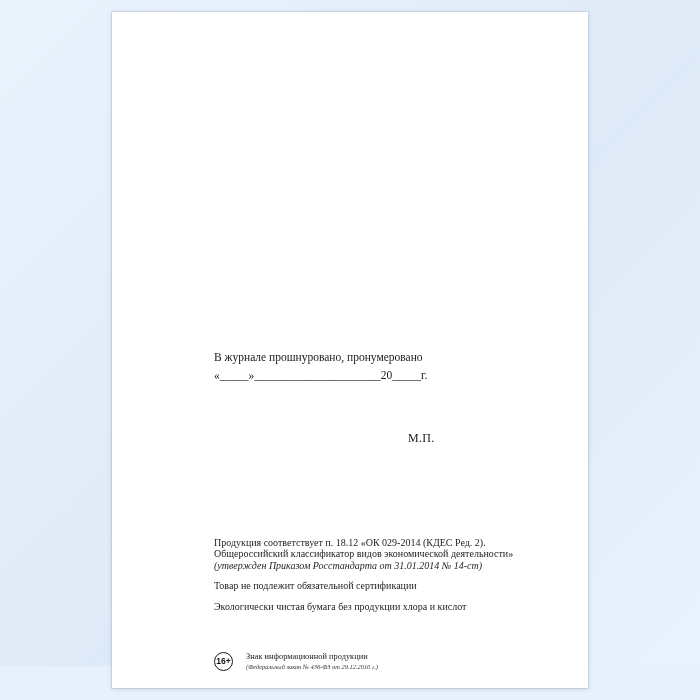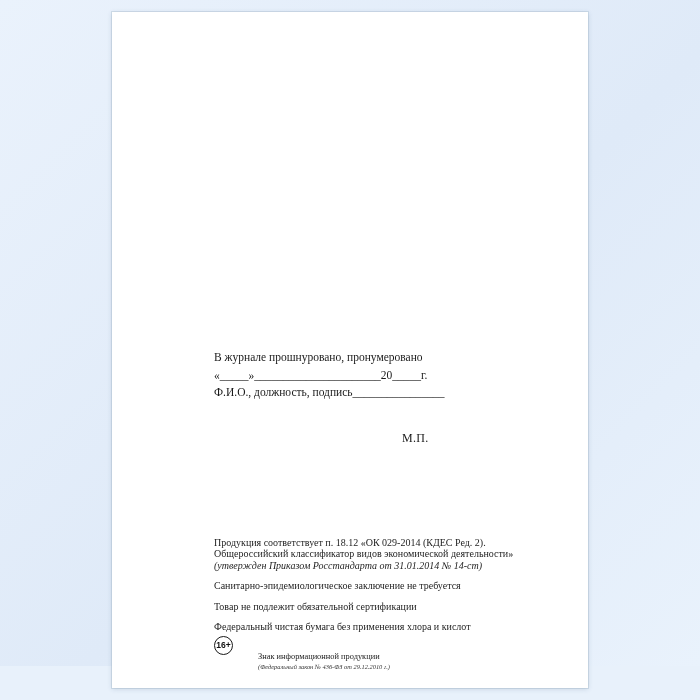--- a/index.html
+++ b/index.html
@@ -38,21 +38,21 @@
     top: 337px;
     width: 330px;
     font-size: 11.5px;
     line-height: 17.5px;
     color: #1a1a1a;
   }
   #statement .line {
     white-space: nowrap;
   }
   #mp {
-    left: 290px;
+    left: 296px;
     top: 419px;
     font-size: 12px;
     color: #1a1a1a;
     letter-spacing: 0.3px;
   }
   
   #legal {
     left: 102px;
     top: 525px;
     width: 340px;
@@ -68,22 +68,22 @@
   }
   #legal .ital {
     font-style: italic;
   }
   
   #agerow {
     position: absolute;
     left: 102px;
     top: 624px;
     display: flex;
-    align-items: flex-start;
-    gap: 25px;
+    align-items: flex-end;
+    gap: 13px;
   }
   #agemark {
     width: 19px;
     height: 19px;
     border: 1.2px solid #1a1a1a;
     border-radius: 50%;
     display: flex;
     align-items: center;
     justify-content: center;
     font-family: "Liberation Sans", sans-serif;
@@ -114,43 +114,39 @@
 </head>
 <body>
 
 <div id="stage">
 
   <div id="page">
 
     <div id="statement" class="block">
       <div class="line">В журнале прошнуровано, пронумеровано</div>
       <div class="line">«_____»______________________20_____г.</div>
-      <div class="line">Ф.И.О., должность, подпись________________</div>
     </div>
 
     <div id="mp" class="block">М.П.</div>
 
     <div id="legal" class="block">
 
       <div class="p">
         <div>Продукция соответствует п. 18.12 «ОК 029-2014 (КДЕС Ред. 2).</div>
         <div>Общероссийский классификатор видов экономической деятельности»</div>
         <div class="ital">(утвержден Приказом Росстандарта от 31.01.2014 № 14-ст)</div>
       </div>
 
-      <div class="p">
-        <div>Санитарно-эпидемиологическое заключение не требуется</div>
-      </div>
 
       <div class="p">
         <div>Товар не подлежит обязательной сертификации</div>
       </div>
 
       <div class="p tight">
-        <div>Федеральный чистая бумага без применения хлора и кислот</div>
+        <div>Экологически чистая бумага без продукции хлора и кислот</div>
       </div>
 
     </div>
 
     <div id="agerow">
       <div id="agemark">16+</div>
       <div id="agetext">
         <div class="t1">Знак информационной продукции</div>
         <div class="t2">(Федеральный закон № 436-ФЗ от 29.12.2010 г.)</div>
       </div>

